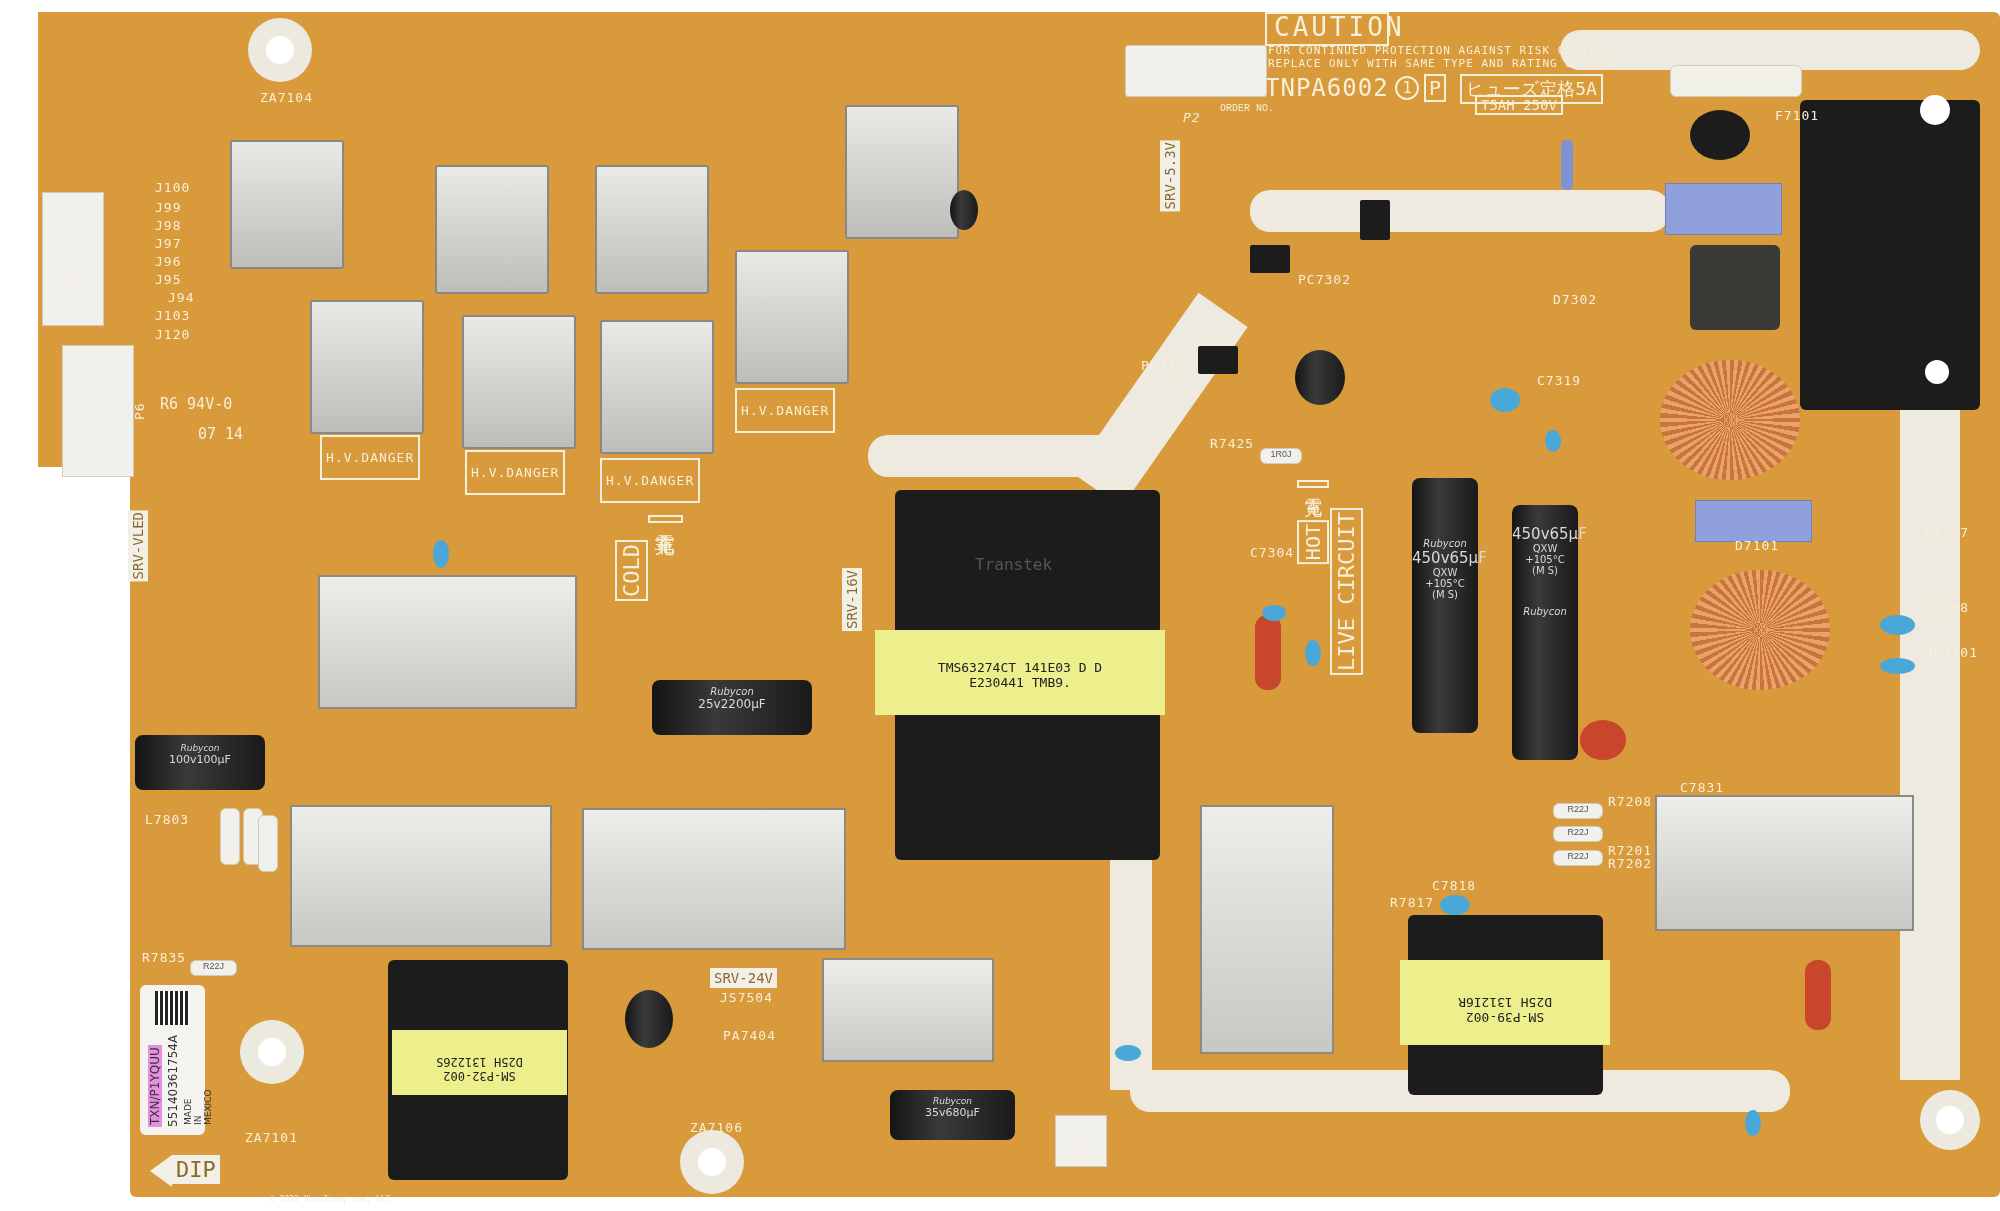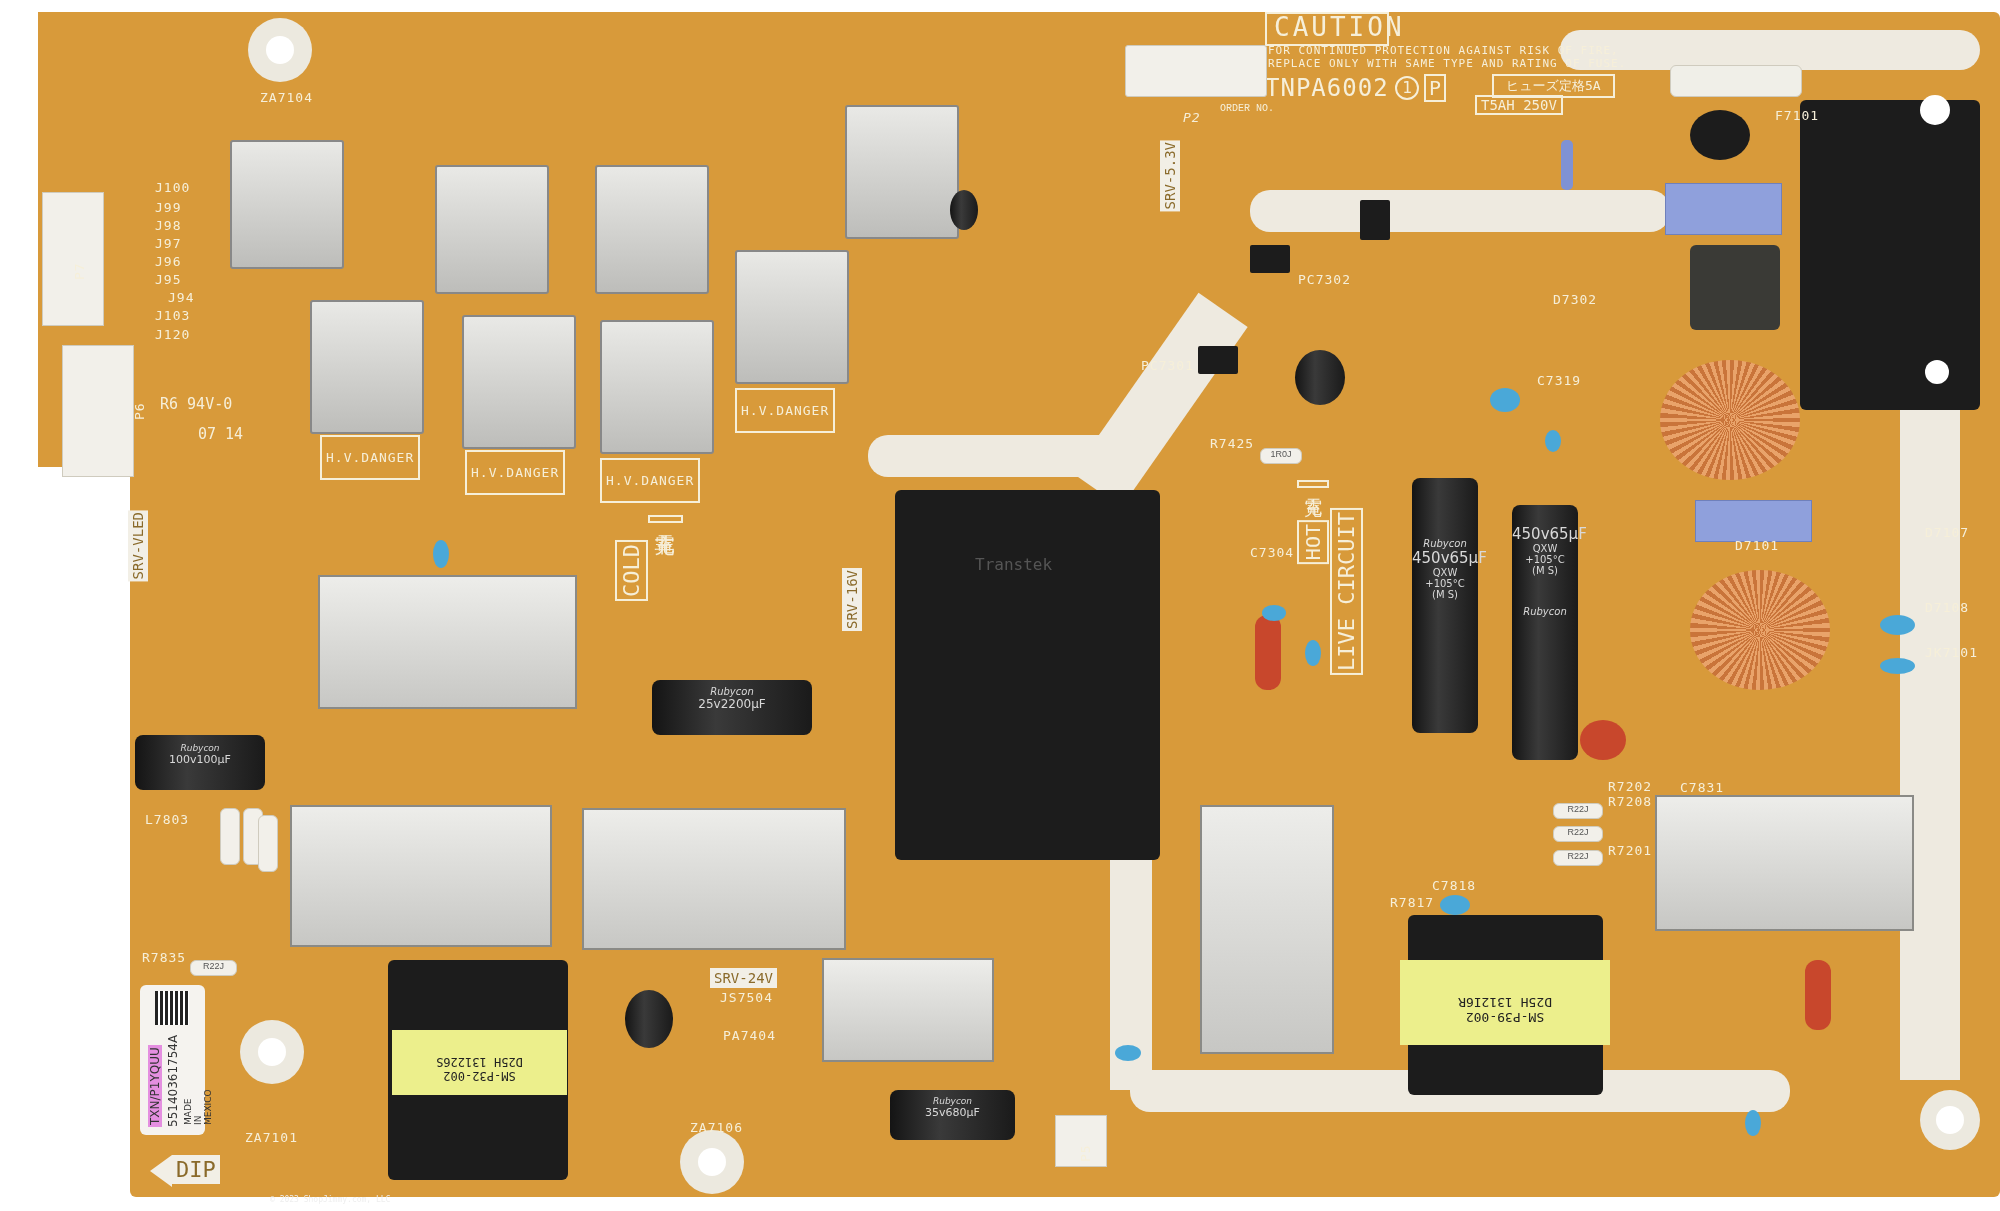--- a/index.html
+++ b/index.html
@@ -56,21 +56,21 @@
       <div class="hole" style="left:16px;top:16px;width:28px;height:28px;"></div>
     </div>
 
   <div class="box" style="left:1265px;top:12px;width:120px;height:30px;"></div>
   <div class="silk" style="left:1274px;top:12px;font-size:26px;letter-spacing:3px;">CAUTION</div>
   <div class="silk" style="left:1268px;top:44px;font-size:11px;letter-spacing:1px;">FOR CONTINUED PROTECTION AGAINST RISK OF FIRE,</div>
   <div class="silk" style="left:1268px;top:57px;font-size:11px;letter-spacing:1px;">REPLACE ONLY WITH SAME TYPE AND RATING OF FUSE.</div>
   <div class="silk" style="left:1265px;top:74px;font-size:24px;letter-spacing:1px;">TNPA6002</div>
   <div class="silk" style="left:1395px;top:76px;font-size:16px;border:2px solid #f6efd9;border-radius:50%;width:20px;height:20px;text-align:center;line-height:20px;">1</div>
   <div class="silk" style="left:1424px;top:74px;font-size:20px;border:2px solid #f6efd9;padding:0 3px;">P</div>
-  <div class="silk" style="left:1460px;top:74px;font-size:13px;border:2px solid #f6efd9;padding:1px 12px;margin-left:32px;">ヒューズ定格5A</div>
+  <div class="silk" style="left:1460px;top:74px;font-size:18px;border:2px solid #f6efd9;padding:1px 4px;">ヒューズ定格5A</div>
   <div class="silk" style="left:1475px;top:95px;font-size:14px;border:2px solid #f6efd9;padding:0 4px;">T5AH 250V</div>
   <div class="silk" style="left:1220px;top:103px;font-size:10px;font-family:Liberation Mono, monospace;">ORDER NO.</div>
 
   <div class="connector" style="left:1125px;top:45px;width:140px;height:50px;border-radius:3px;"></div>
 
   <div class="connector" style="left:42px;top:192px;width:60px;height:132px;"></div>
   <div class="connector" style="left:62px;top:345px;width:70px;height:130px;"></div>
   <div class="connector" style="left:1055px;top:1115px;width:50px;height:50px;"></div>
 
   <div class="silk lbl" style="left:155px;top:180px;">J100</div>
@@ -106,20 +106,24 @@
   <div class="silk" style="left:1297px;top:480px;font-size:18px;border:2px solid #f6efd9;padding:2px;writing-mode:vertical-rl;">充電</div>
   <div class="silk" style="left:1330px;top:508px;font-size:22px;border:2px solid #f6efd9;padding:2px;writing-mode:vertical-rl;transform:rotate(180deg);">LIVE CIRCUIT</div>
 
   <div class="silk" style="left:128px;top:510px;font-size:14px;background:#f2efe6;color:#8a6a2a;padding:2px;writing-mode:vertical-rl;transform:rotate(180deg);">SRV-VLED</div>
   <div class="silk" style="left:842px;top:568px;font-size:14px;background:#f2efe6;color:#8a6a2a;padding:2px;writing-mode:vertical-rl;transform:rotate(180deg);">SRV-16V</div>
   <div class="silk" style="left:710px;top:968px;font-size:14px;background:#f2efe6;color:#8a6a2a;padding:2px 4px;">SRV-24V</div>
   <div class="silk" style="left:1160px;top:140px;font-size:14px;background:#f2efe6;color:#8a6a2a;padding:2px;writing-mode:vertical-rl;transform:rotate(180deg);">SRV-5.3V</div>
 
   <div class="black" style="left:895px;top:490px;width:265px;height:370px;"></div>
   <div class="silk" style="left:975px;top:555px;font-size:16px;color:#555;">Transtek</div>
+  <div class="yellow" style="left:875px;top:630px;width:290px;height:85px;font-size:13px;padding-top:30px;box-sizing:border-box;">
+    <div>TMS63274CT   141E03 D D</div>
+    <div>E230441   TMB9.</div>
+  </div>
 
   <div class="cap-e" style="left:1412px;top:478px;width:66px;height:255px;font-size:15px;padding-top:60px;box-sizing:border-box;">
     <div style="font-size:10px;font-style:italic">Rubycon</div>
     <div>450v65µF</div>
     <div style="font-size:10px">QXW +105°C</div>
     <div style="font-size:10px">(M S)</div>
   </div>
   <div class="cap-e" style="left:1512px;top:505px;width:66px;height:255px;font-size:15px;padding-top:20px;box-sizing:border-box;">
     <div>450v65µF</div>
     <div style="font-size:10px">QXW +105°C</div>
@@ -184,21 +188,21 @@
   <div class="blue-cap" style="left:1880px;top:658px;width:35px;height:16px;"></div>
   <div class="blue-cap" style="left:1440px;top:895px;width:30px;height:20px;"></div>
   <div class="blue-cap" style="left:1115px;top:1045px;width:26px;height:16px;"></div>
   <div class="blue-cap" style="left:1745px;top:1110px;width:16px;height:26px;"></div>
 
   <div class="black" style="left:1250px;top:245px;width:40px;height:28px;border-radius:2px;"></div>
   <div class="black" style="left:1360px;top:200px;width:30px;height:40px;border-radius:2px;"></div>
   <div class="black" style="left:1198px;top:346px;width:40px;height:28px;border-radius:2px;"></div>
 
   <div class="silk lbl" style="left:1608px;top:794px;">R7208</div>
-  <div class="silk lbl" style="left:1608px;top:779px;">R7202</div>
+  <div class="silk lbl" style="left:1608px;top:856px;">R7202</div>
   <div class="silk lbl" style="left:1608px;top:843px;">R7201</div>
   <div class="connector" style="left:1553px;top:803px;width:48px;height:14px;border-radius:6px;font-size:9px;color:#555;text-align:center;">R22J</div>
   <div class="connector" style="left:1553px;top:826px;width:48px;height:14px;border-radius:6px;font-size:9px;color:#555;text-align:center;">R22J</div>
   <div class="connector" style="left:1553px;top:850px;width:48px;height:14px;border-radius:6px;font-size:9px;color:#555;text-align:center;">R22J</div>
   <div class="silk lbl" style="left:1210px;top:436px;text-align:center;">R7425</div>
   <div class="connector" style="left:1260px;top:448px;width:40px;height:14px;border-radius:6px;font-size:9px;color:#555;text-align:center;">1R0J</div>
   <div class="silk lbl" style="left:142px;top:950px;">R7835</div>
   <div class="connector" style="left:190px;top:960px;width:45px;height:14px;border-radius:6px;font-size:9px;color:#555;text-align:center;">R22J</div>
   <div class="connector" style="left:220px;top:808px;width:18px;height:55px;border-radius:6px;"></div>
   <div class="connector" style="left:243px;top:808px;width:18px;height:55px;border-radius:6px;"></div>

